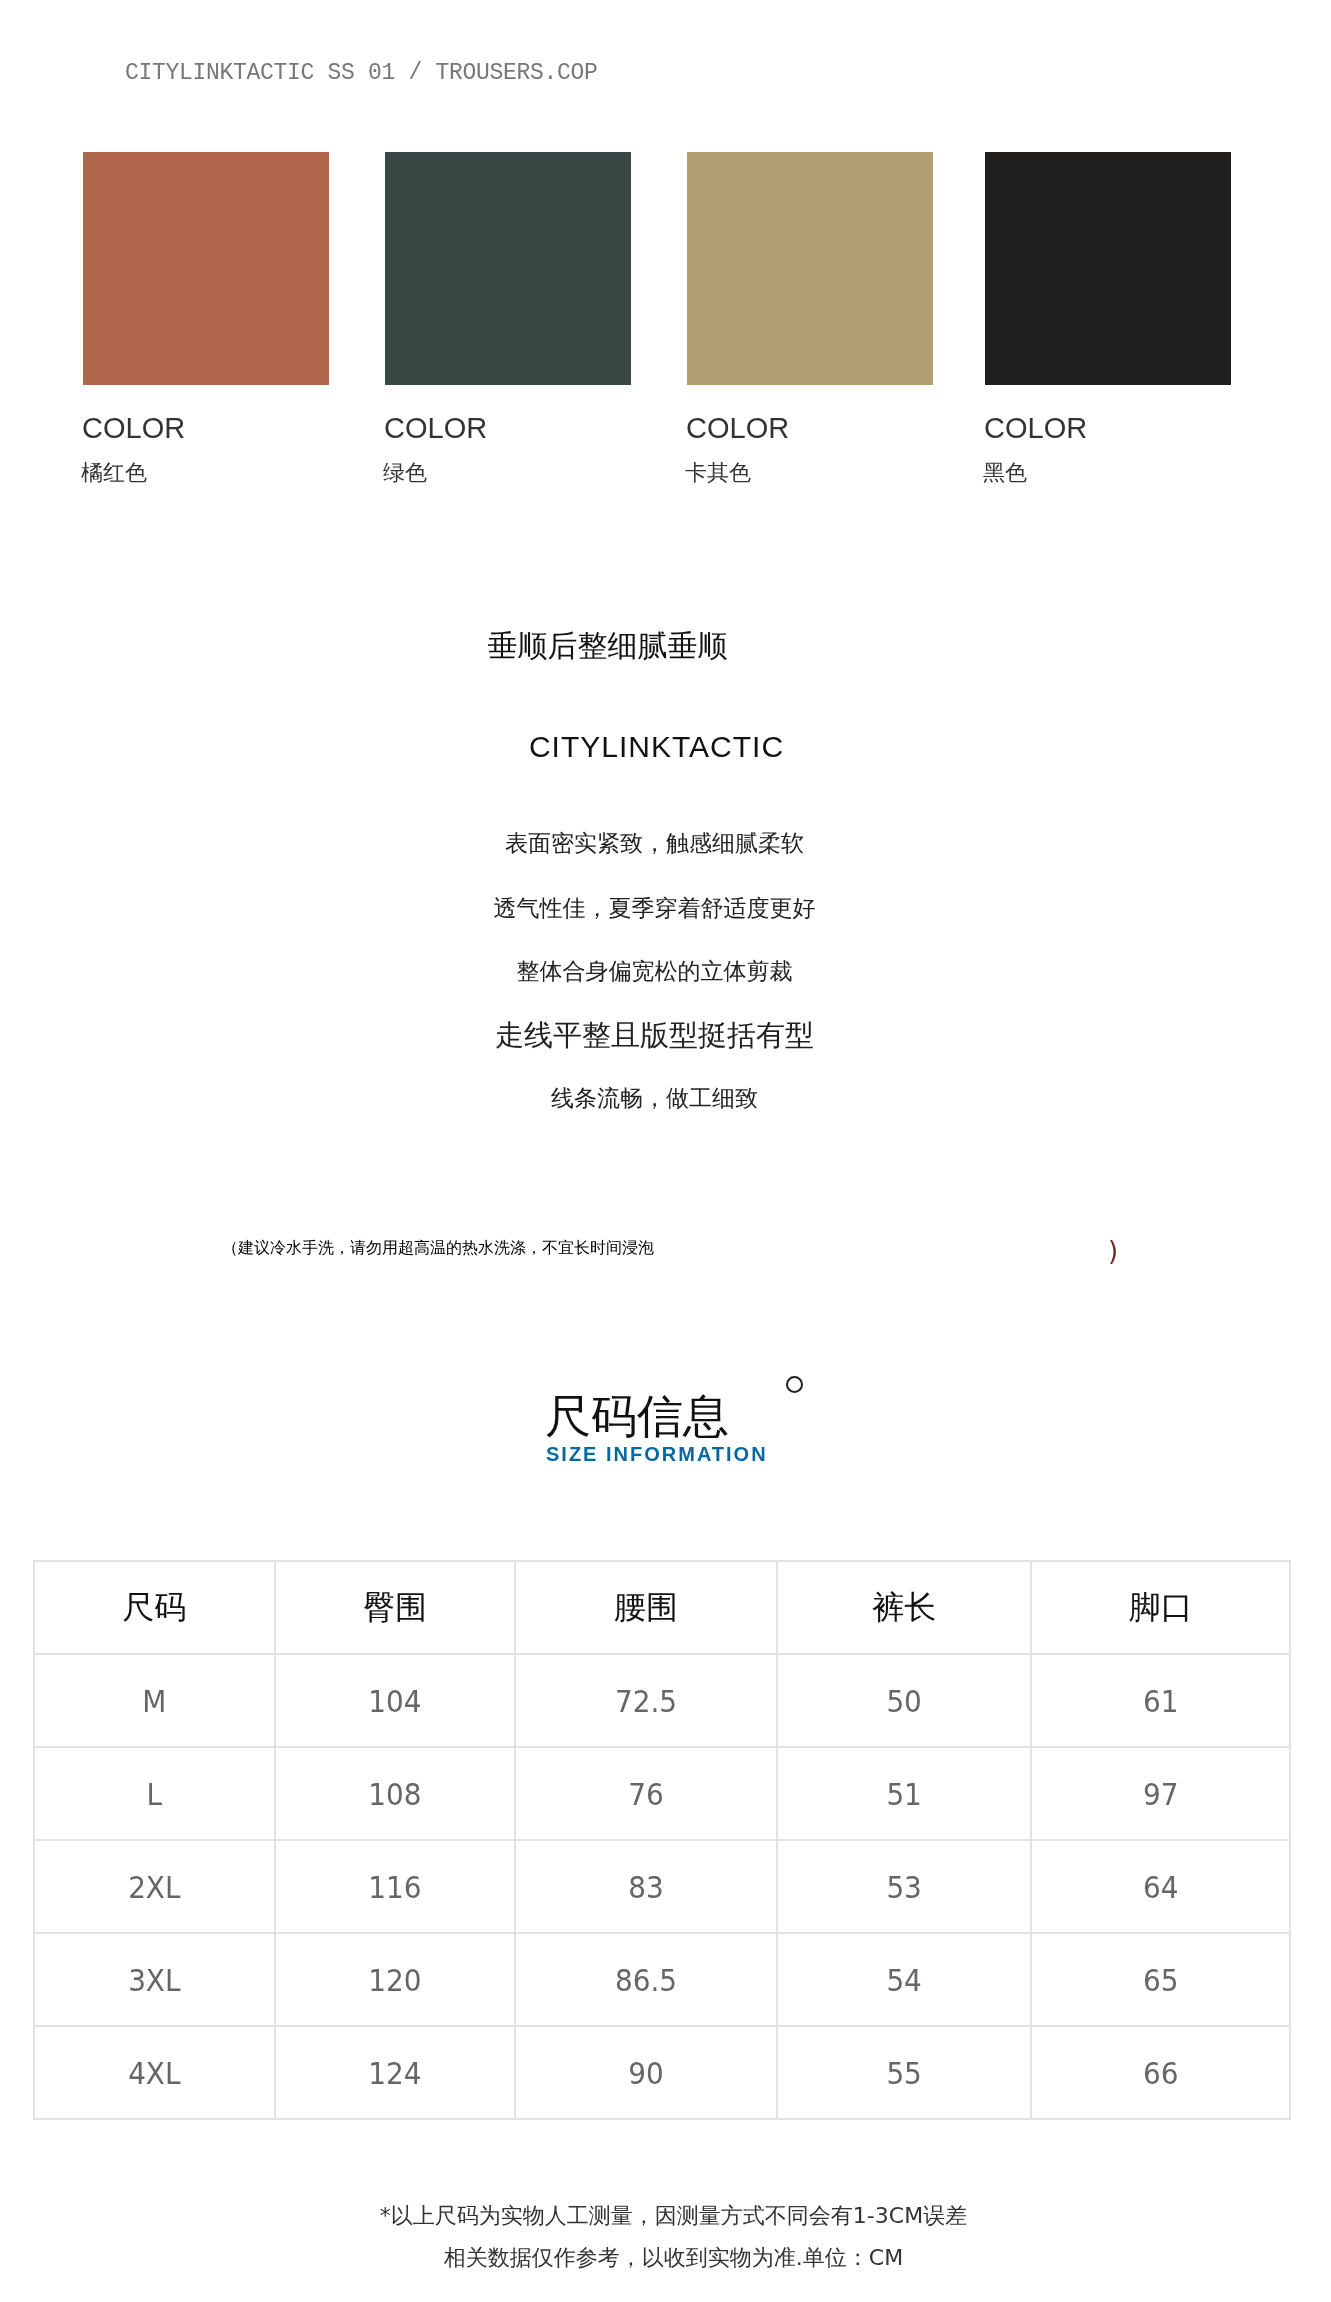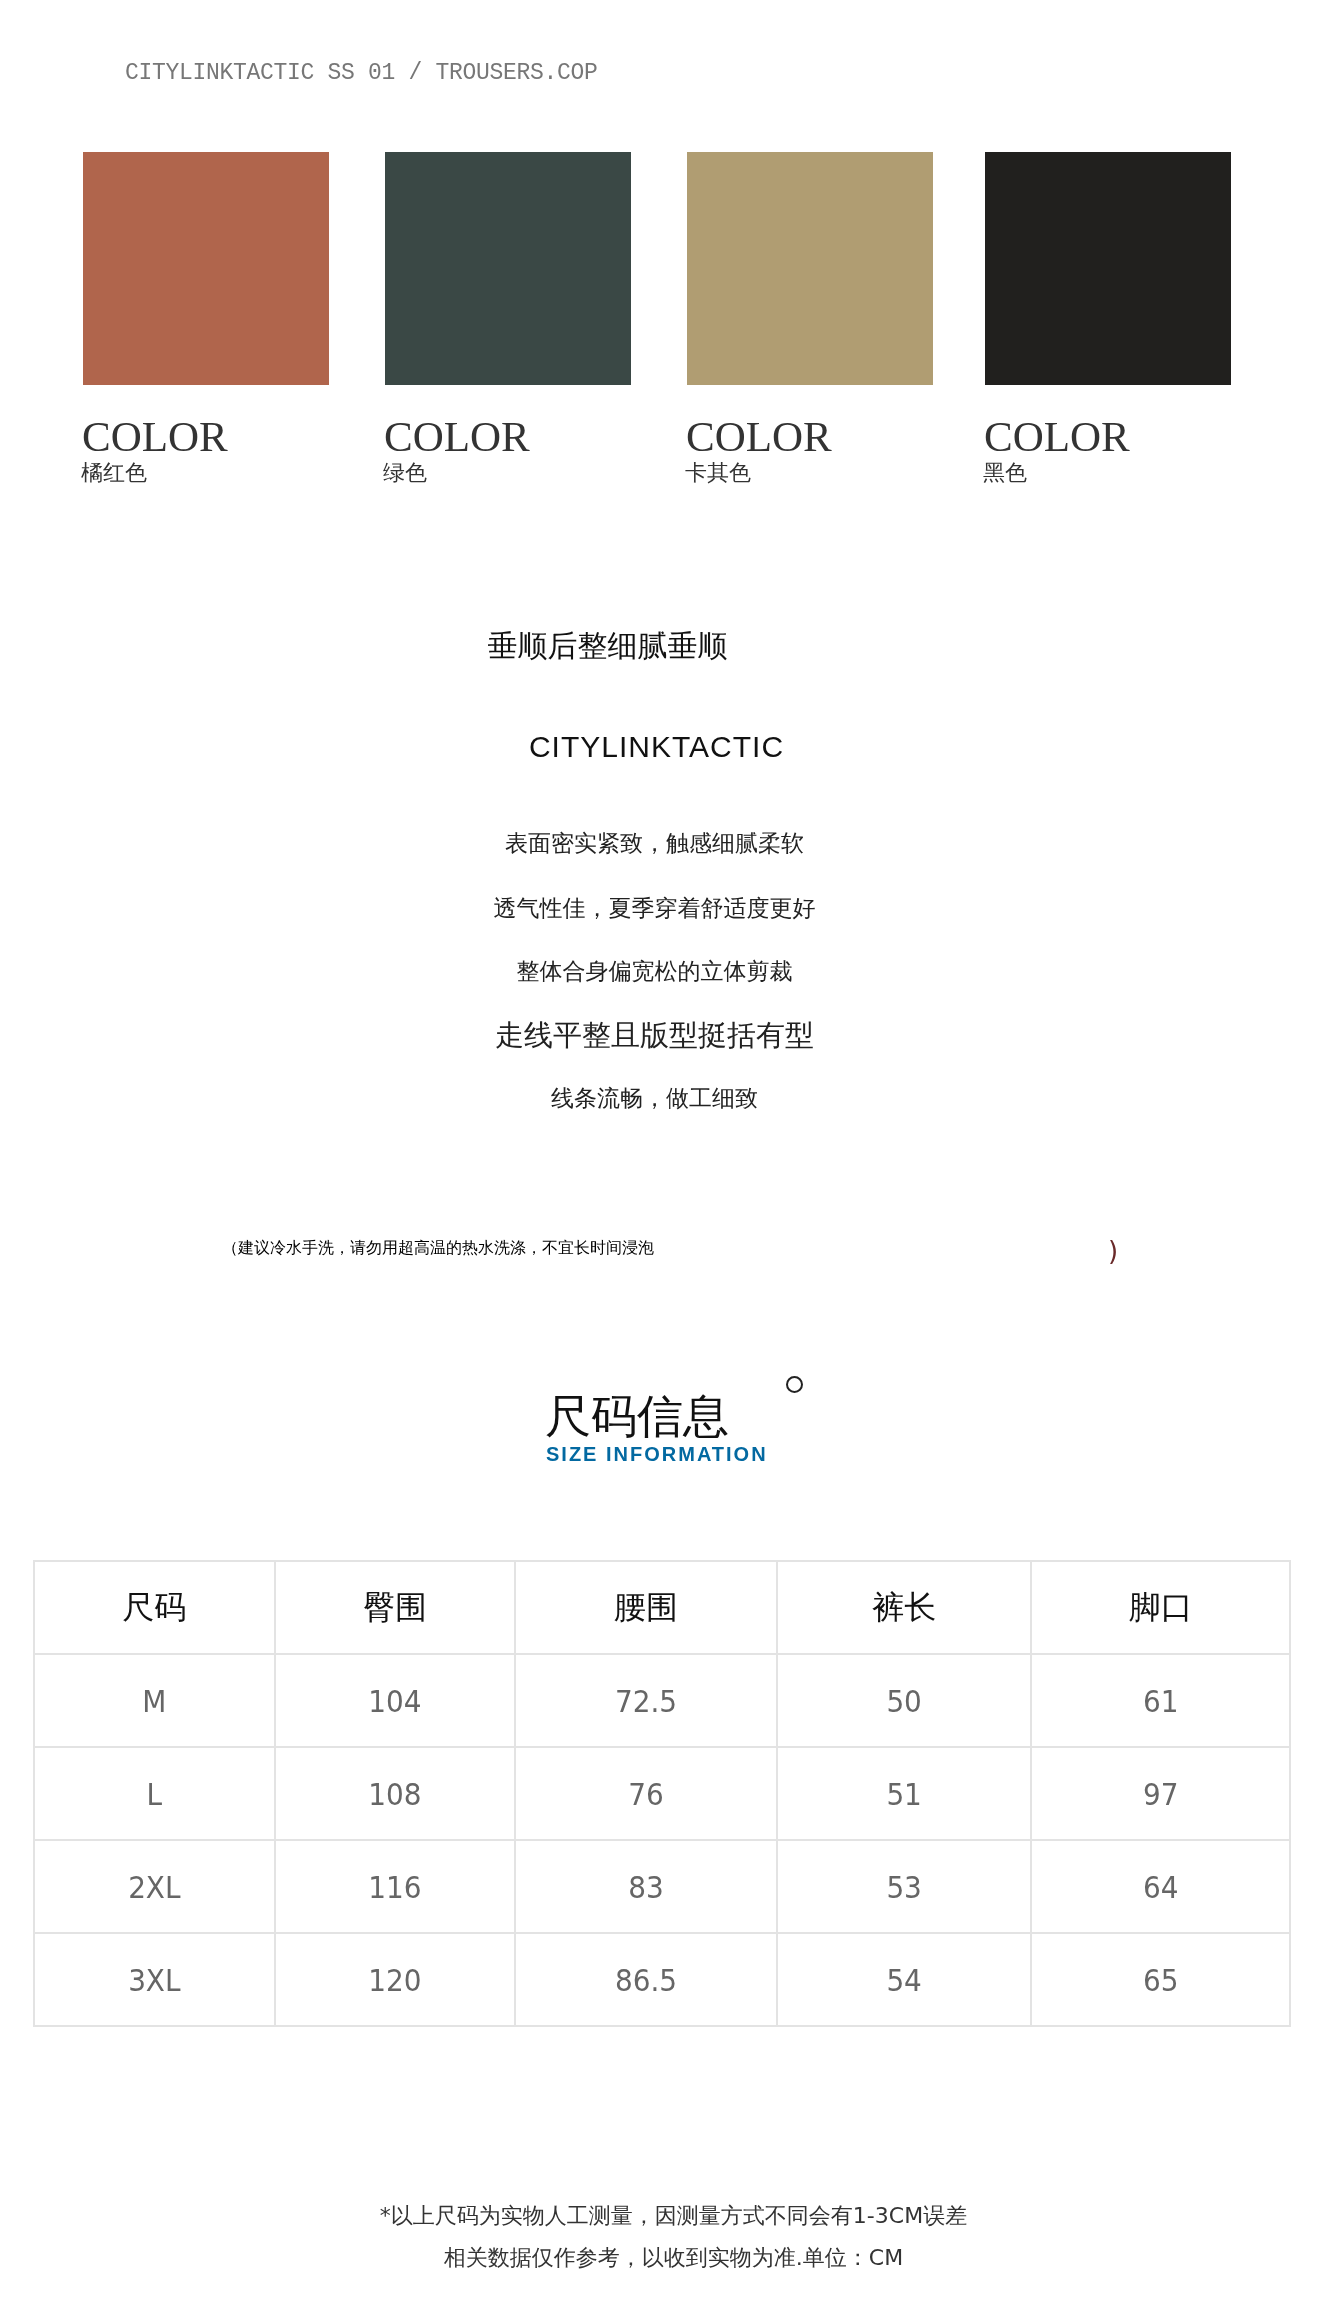--- a/index.html
+++ b/index.html
@@ -2,22 +2,22 @@
 <html><head>
 <meta charset="utf-8">
 <style>
   html, body { margin:0; padding:0; background:#ffffff; }
   body { width:1331px; height:2302px; position:relative; overflow:hidden;
          font-family:"DejaVu Sans","Liberation Sans",sans-serif; }
   .abs { position:absolute; }
   .top-title { left:125px; top:60px; font-family:Liberation Mono, monospace;
                font-size:23px; color:#777; letter-spacing:-0.3px; white-space:nowrap; }
   .swatch { position:absolute; top:152px; width:246px; height:233px; }
-  .swatch-label { position:absolute; top:412px; font-family:Liberation Serif, serif;
-                  font-size:43px; color:#333; }
+  .swatch-label { position:absolute; top:412px; font-family:Liberation Sans, sans-serif;
+                  font-size:29px; color:#333; }
   .swatch-cn { position:absolute; top:458px; font-size:22px; color:#333; }
   .center { position:absolute; left:0; width:1331px; text-align:center; white-space:nowrap; }
   .heading { top:626px; font-size:30px; color:#111; left:-58px; }
   .brand { top:730px; font-family:"Liberation Sans",sans-serif; font-size:30px; color:#111;
            letter-spacing:1px; left:-9px; }
   .feat { font-size:23px; color:#222; left:-11px; }
   .feat.big { font-size:29px; }
   .care { position:absolute; top:1238px; left:222px; font-size:16px; color:#000000; white-space:nowrap; }
   .care-close { position:absolute; top:1236px; left:1108px; font-size:26px; color:#6a2a2a; }
   .size-title { position:absolute; left:545px; top:1386px; font-size:46px; color:#111; }
@@ -110,17 +110,24 @@
     <td>53</td>
     <td>64</td>
   </tr>
   <tr>
     <td>3XL</td>
     <td>120</td>
     <td>86.5</td>
     <td>54</td>
     <td>65</td>
   </tr>
+  <tr>
+    <td>4XL</td>
+    <td>124</td>
+    <td>90</td>
+    <td>55</td>
+    <td>66</td>
+  </tr>
 </tbody>
   </table>
 
 <div class="note" style="top:2201px">*以上尺码为实物人工测量，因测量方式不同会有1-3CM误差</div>
 <div class="note" style="top:2243px">相关数据仅作参考，以收到实物为准.单位：CM</div>
 
 </body></html>

